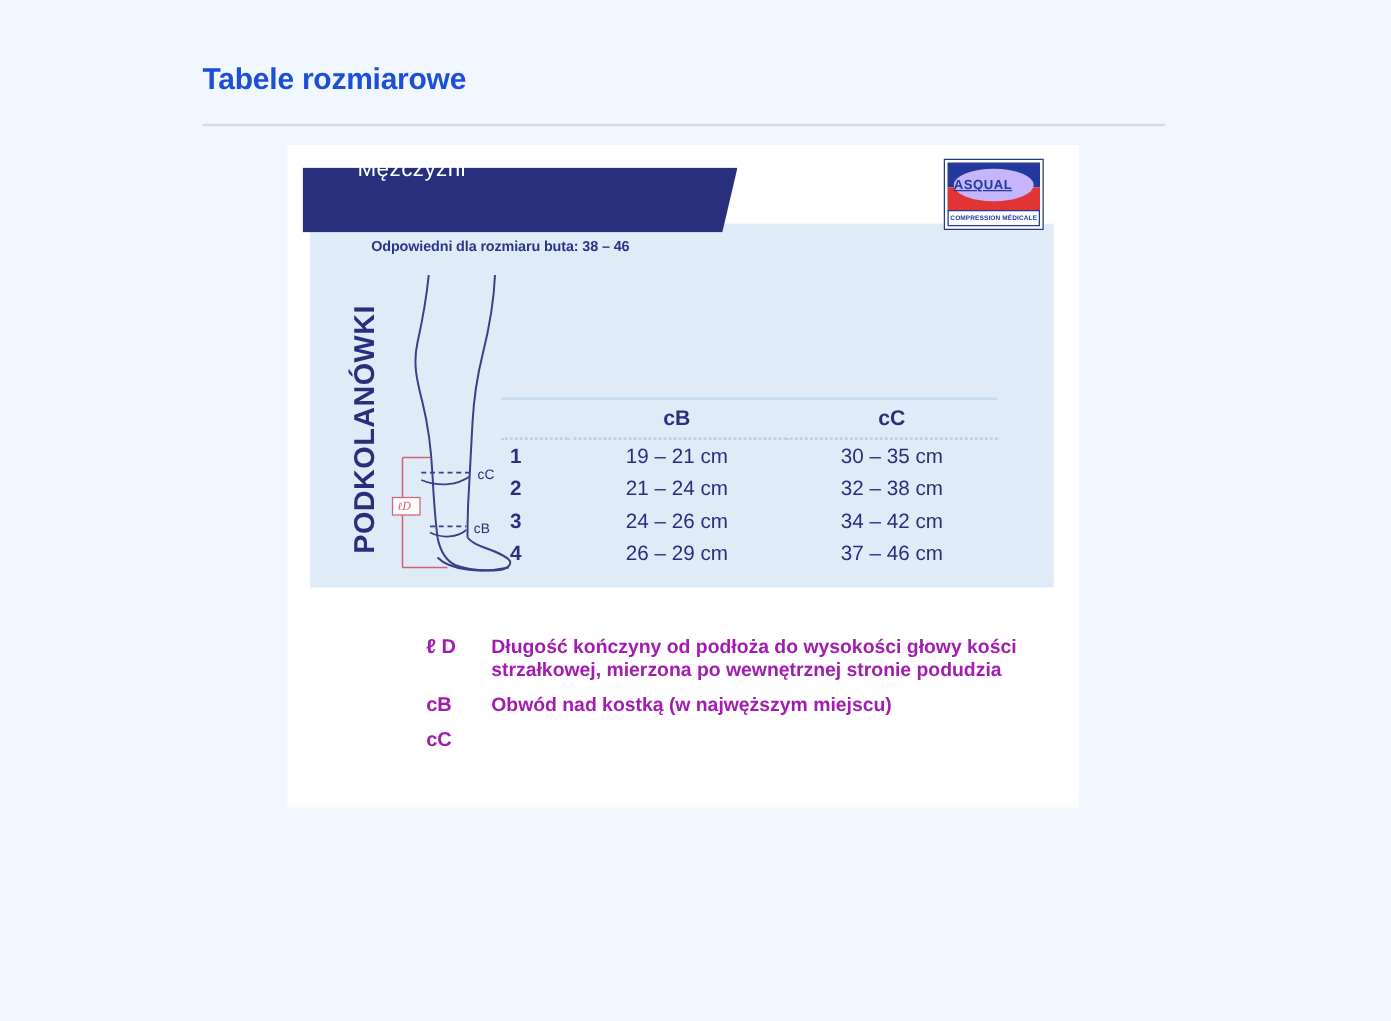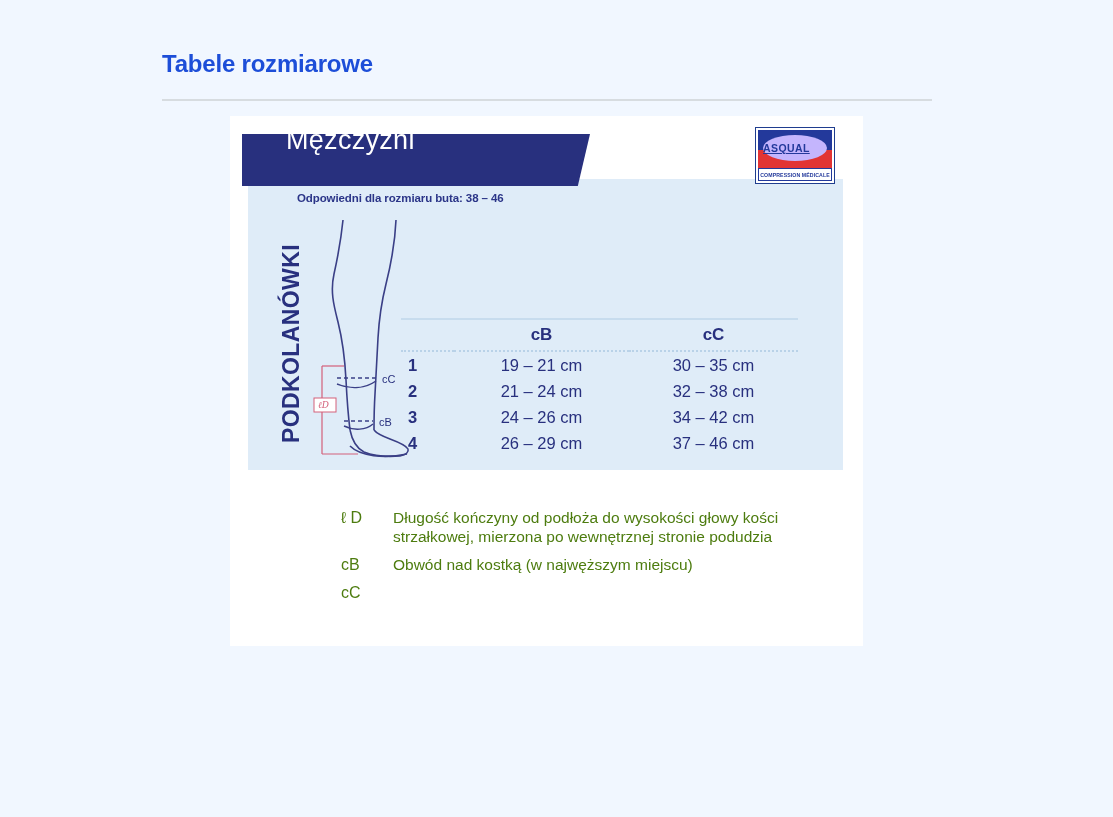--- a/index.html
+++ b/index.html
@@ -61,21 +61,21 @@
     top: 18px;
     width: 348px;
     height: 52px;
     background: #28307e;
     clip-path: polygon(0 0, 100% 0, 96.5% 100%, 0 100%);
   }
   #banner-title {
     position: absolute;
     left: 56px;
     top: 9px;
-    font-size: 27px;
+    font-size: 18px;
     color: #ffffff;
     font-weight: 400;
     letter-spacing: 0.3px;
   }
 
   
   #shoe-size-note {
     position: absolute;
     left: 297px;
     top: 192px;
@@ -234,21 +234,22 @@
     border-top: 2px solid #c7dcee;
     border-bottom: 2px dotted #b9d2e8;
   }
 
   
   #legend {
     position: absolute;
     left: 341px;
     top: 508px;
     width: 510px;
-    color: #4d7c0f;
+    color: #a21caf;
+    font-weight: bold;
   }
   .legend-row {
     display: flex;
     align-items: flex-start;
     margin-bottom: 9px;
   }
   .legend-sym {
     width: 52px;
     flex: 0 0 52px;
     font-size: 16px;

